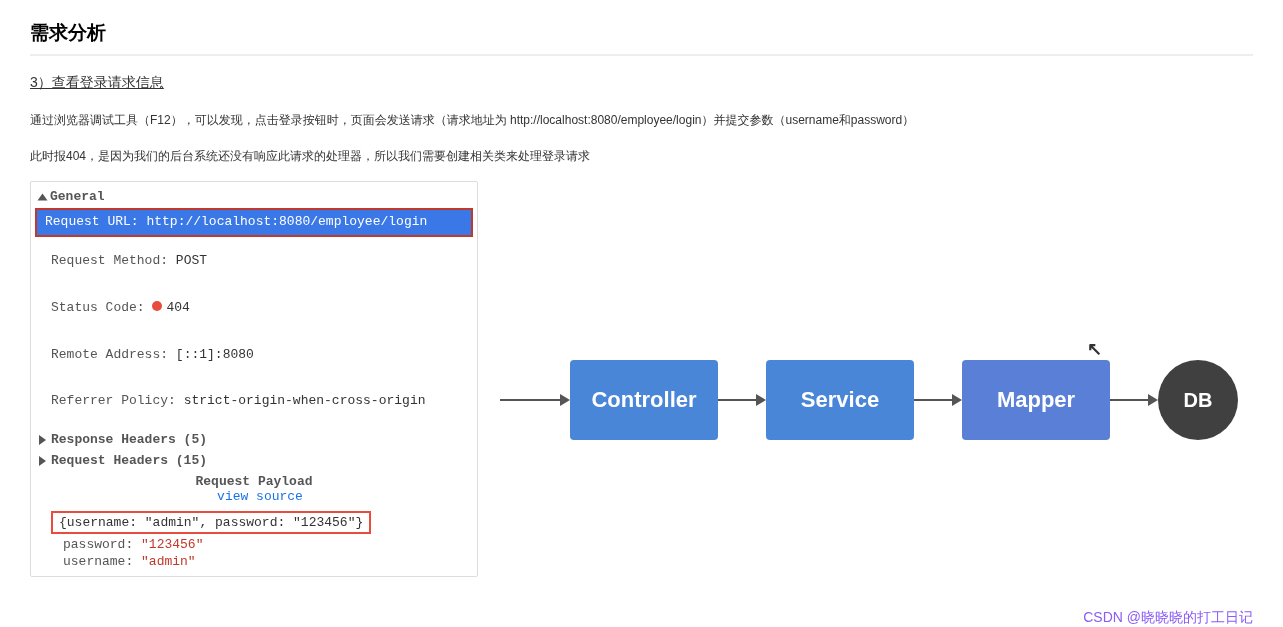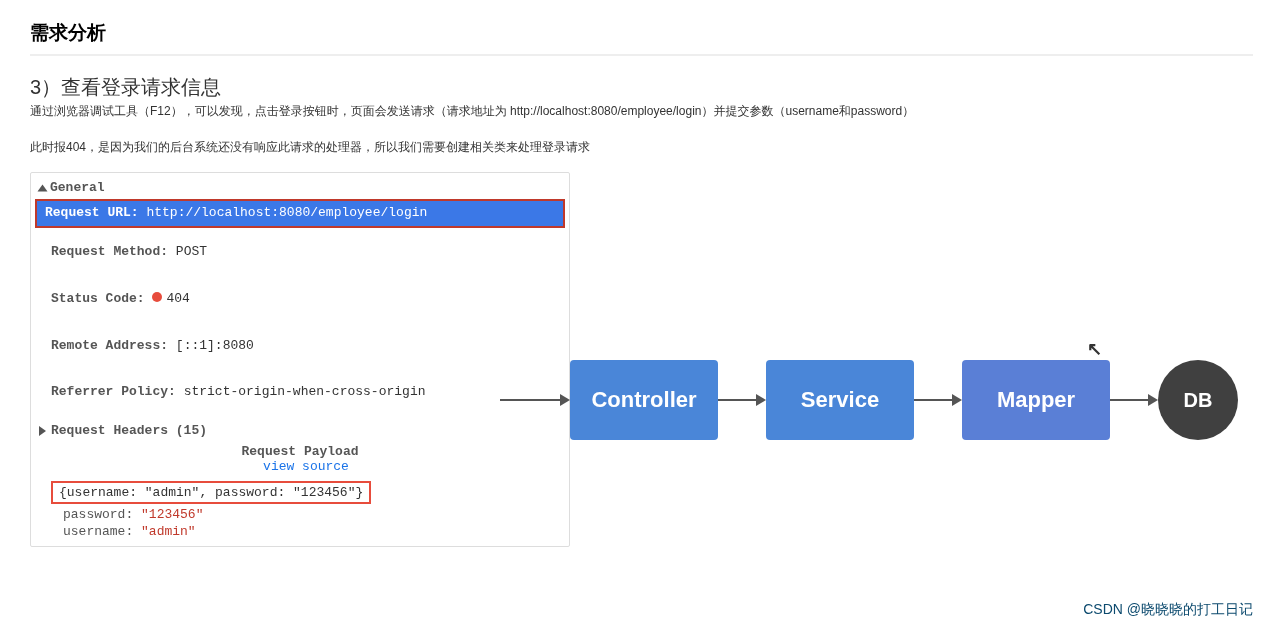--- a/index.html
+++ b/index.html
@@ -15,38 +15,39 @@
     }
     .page-title {
       font-size: 19px;
       font-weight: bold;
       color: #000;
       margin-bottom: 18px;
       border-bottom: 2px solid #eee;
       padding-bottom: 8px;
     }
     .section-heading {
-      font-size: 20px;
-      margin-bottom: 0;
-      color: #333;
+      font-size: 14px;
+      margin-bottom: 18px;
+      color: #333;
+      text-decoration: underline;
     }
     .description {
       font-size: 12px;
       line-height: 1.8;
       margin-bottom: 14px;
       color: #333;
     }
     .devtools-panel {
       background: #fff;
       border: 1px solid #ddd;
       border-radius: 2px;
       font-size: 13px;
       font-family: "Courier New", monospace;
       color: #333;
-      width: 540px;
+      width: 448px;
       margin-top: 10px;
     }
     .general-section {
       padding: 4px 0;
     }
     .general-header {
       display: flex;
       align-items: center;
       padding: 3px 8px;
       font-weight: bold;
@@ -69,21 +70,21 @@
       line-height: 1.6;
     }
     .general-row.highlighted {
       background: #3b78e7;
       color: #fff;
       padding: 2px 8px;
       border: 2px solid #c0392b;
       margin: 1px 4px;
     }
     .general-row .key {
-      font-weight: bold;
+      font-weight: normal;
       color: #555;
     }
     .general-row.highlighted .key {
       color: #fff;
     }
     .general-row .val {
       color: #333;
     }
     .general-row.highlighted .val {
       color: #fff;
@@ -202,24 +203,24 @@
     }
     .arrow-head {
       width: 0;
       height: 0;
       border-top: 6px solid transparent;
       border-bottom: 6px solid transparent;
       border-left: 10px solid #555;
     }
     .csdn-watermark {
       position: absolute;
-      bottom: 8px;
+      bottom: 0;
       right: 30px;
       font-size: 14px;
-      color: #0c4a6e;
+      color: #8b5cf6;
       text-align: center;
     }
     .left-arrow-prefix {
       display: flex;
       align-items: center;
       width: 70px;
       margin-right: 0;
     }
   </style>
 </head>
@@ -260,20 +261,24 @@
       <span class="key">Remote Address:</span>
       <span class="val"> <span>[::1]:8080</span></span>
     </div>
 
     <div class="general-row">
       <span class="key">Referrer Policy:</span>
       <span class="val"> <span>strict-origin-when-cross-origin</span></span>
     </div>
   </div>
 
+  <div class="collapsible-row">
+    <span class="tri-right"></span>
+    <span>Response Headers (5)</span>
+  </div>
 
   <div class="collapsible-row">
     <span class="tri-right"></span>
     <span>Request Headers (15)</span>
   </div>
 
   <div class="payload-header">
     <div class="payload-title">
       <span class="tri-down"></span>
       <span>Request Payload</span>

